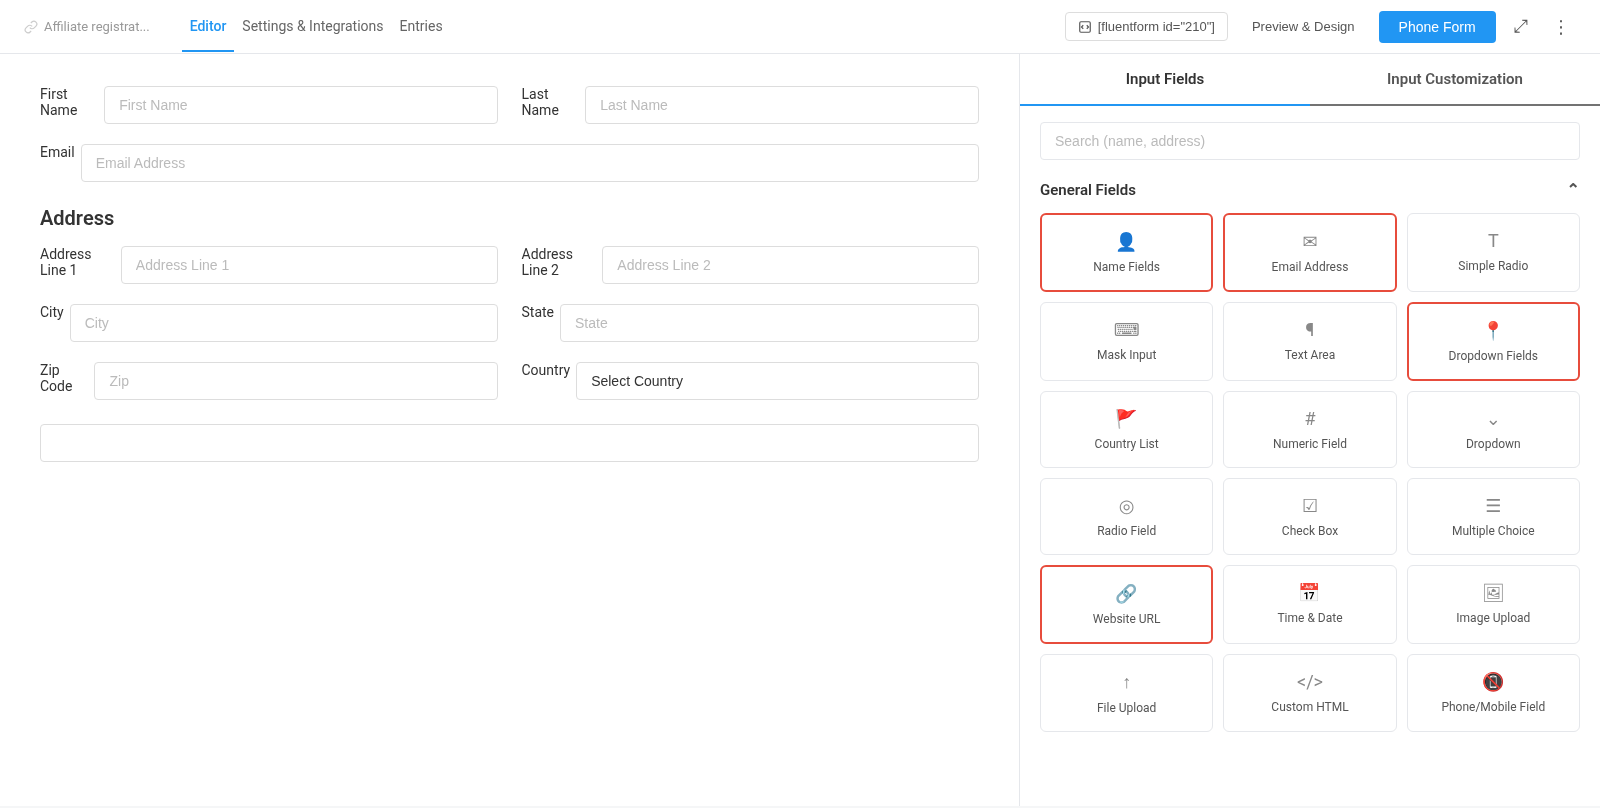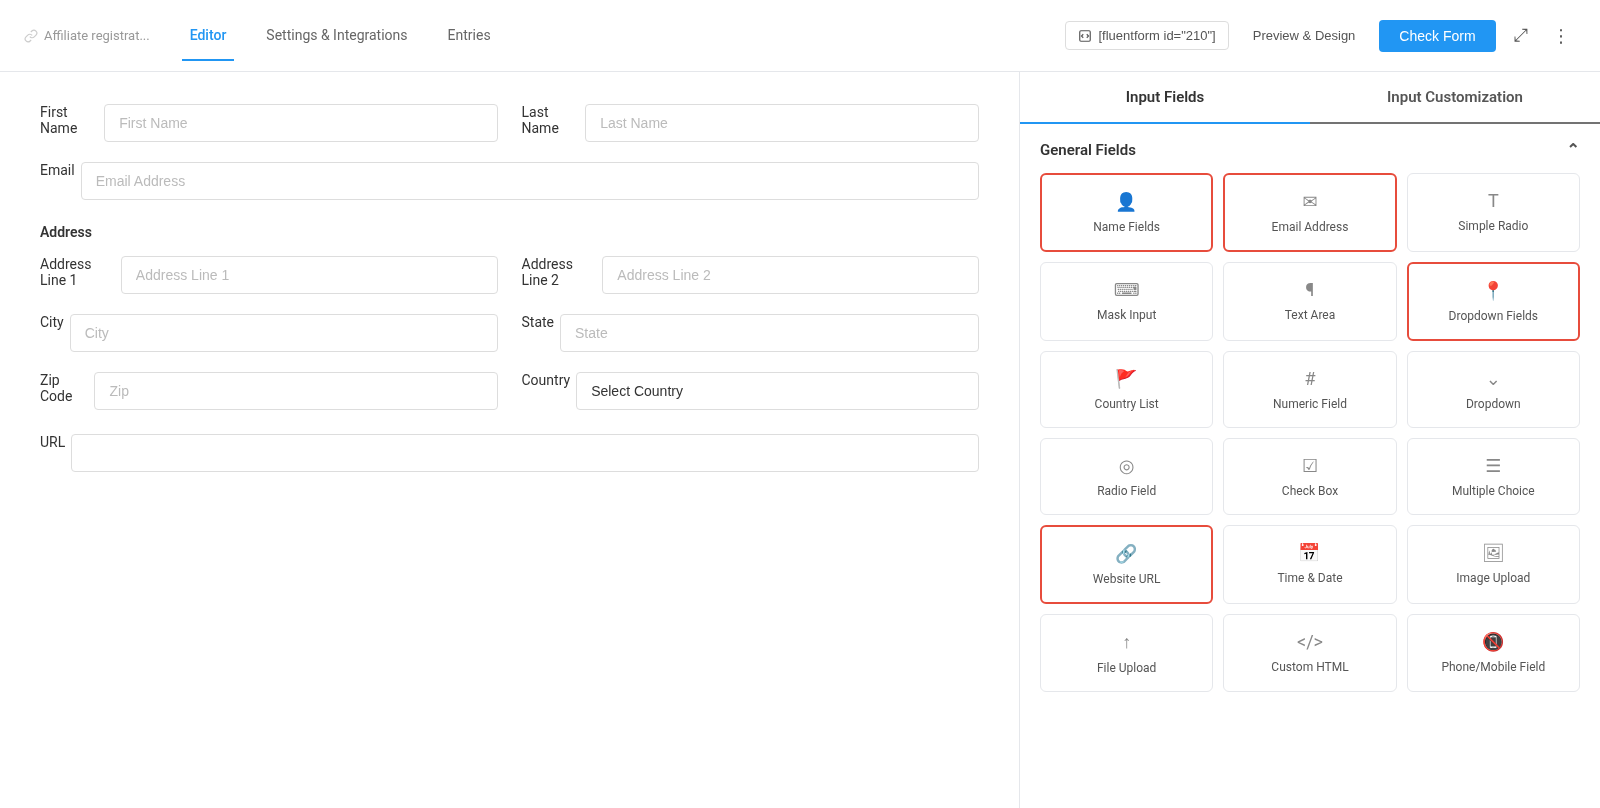--- a/index.html
+++ b/index.html
@@ -1,27 +1,27 @@
 <!DOCTYPE html>
 <html><head>
   <meta charset="utf-8">
   <style>
     * { box-sizing: border-box; margin: 0; padding: 0; }
     body { font-family: -apple-system, BlinkMacSystemFont, 'Segoe UI', Roboto, sans-serif; background: #f5f6f7; color: #333; font-size: 14px; }
 
     
     .top-nav {
       display: flex; align-items: center; justify-content: space-between;
-      background: #fff; padding: 0 24px; height: 72px;
+      background: #fff; padding: 0 24px; height: 54px;
       border-bottom: 1px solid #e5e7eb;
     }
     .nav-left { display: flex; align-items: center; gap: 32px; }
     .nav-brand { color: #999; font-size: 13px; display: flex; align-items: center; gap: 6px; }
     .nav-brand svg { opacity: 0.5; }
-    .nav-tabs { display: flex; align-items: center; gap: 24px; }
+    .nav-tabs { display: flex; align-items: center; gap: 0; }
     .nav-tab {
       padding: 16px 8px; font-size: 14px; color: #666; cursor: pointer;
       border-bottom: 2px solid transparent; text-decoration: none;
     }
     .nav-tab.active { color: #2196f3; border-bottom-color: #2196f3; font-weight: 500; }
     .nav-right { display: flex; align-items: center; gap: 12px; }
     .shortcode-btn {
       display: flex; align-items: center; gap: 6px;
       border: 1px solid #ddd; border-radius: 4px; padding: 6px 12px;
       background: #fff; color: #555; font-size: 13px; cursor: pointer;
@@ -49,21 +49,21 @@
     .form-row { display: flex; gap: 24px; margin-bottom: 20px; }
     .form-group { display: flex; flex-direction: row; gap: 6px; flex: 1; }
     .form-label { font-size: 14px; color: #333; font-weight: 400; }
     .form-input {
       border: 1px solid #ddd; border-radius: 4px; padding: 10px 14px;
       font-size: 14px; color: #999; outline: none; background: #fff;
       width: 100%;
     }
     .form-input::placeholder { color: #bbb; }
     .form-input.select-style { color: #333; }
-    .section-label { font-size: 14px; font-weight: 600; color: #333; margin-bottom: 16px; }
+    .section-label { font-size: 20px; font-weight: 600; color: #333; margin-bottom: 16px; }
 
     
     .right-panel { width: 580px; background: #fff; display: flex; flex-direction: column; }
     .panel-tabs { display: flex; border-bottom: 2px solid #737373; }
     .panel-tab {
       flex: 1; padding: 16px; text-align: center; font-size: 15px;
       font-weight: 600; color: #555; cursor: pointer;
       border-bottom: 2px solid transparent; margin-bottom: -2px;
     }
     .panel-tab.active { color: #333; border-bottom-color: #2196f3; }
@@ -121,21 +121,21 @@
   </div>
   <div class="nav-right">
     <button class="shortcode-btn">
       <svg width="14" height="14" viewBox="0 0 24 24" fill="none" stroke="currentColor" stroke-width="2">
           <rect x="3" y="3" width="18" height="18" rx="2"></rect>
           <path d="M9 9l-3 3 3 3M15 9l3 3-3 3"></path>
         </svg>
       <span>[fluentform id="210"]</span>
     </button>
     <button class="preview-btn">Preview &amp; Design</button>
-    <button class="save-btn">Check Form</button>
+    <button class="save-btn">Phone Form</button>
     <button class="icon-btn">⤢</button>
     <button class="icon-btn">⋮</button>
   </div>
 </nav>
 
 <div class="main-layout">
 
   <div class="form-editor">
 
     <div class="form-row">
@@ -188,36 +188,38 @@
         </div>
         <div class="form-group">
           <label class="form-label">Country</label>
           <input class="form-input select-style" value="Select Country" placeholder="Select Country" style="">
         </div>
       </div>
     </div>
 
     <div class="url-row">
       <div class="form-group">
-        <label class="form-label">URL</label>
         <input class="form-input" placeholder="" style="">
       </div>
     </div>
 
   </div>
 
   <div class="right-panel">
 
     <div class="panel-tabs">
       <div class="panel-tab active">Input Fields</div>
       <div class="panel-tab">Input Customization</div>
     </div>
 
     <div class="panel-body">
 
+      <div class="search-input-wrap">
+        <input class="search-input" placeholder="Search (name, address)" style="">
+      </div>
 
       <div class="section-title">
         <span>General Fields</span>
         <span class="chevron">⌃</span>
       </div>
 
       <div class="fields-grid" id="fields-grid">
           <div class="field-card highlighted">
             <div class="field-card-icon">👤</div>
             <div class="field-card-label">Name Fields</div>

